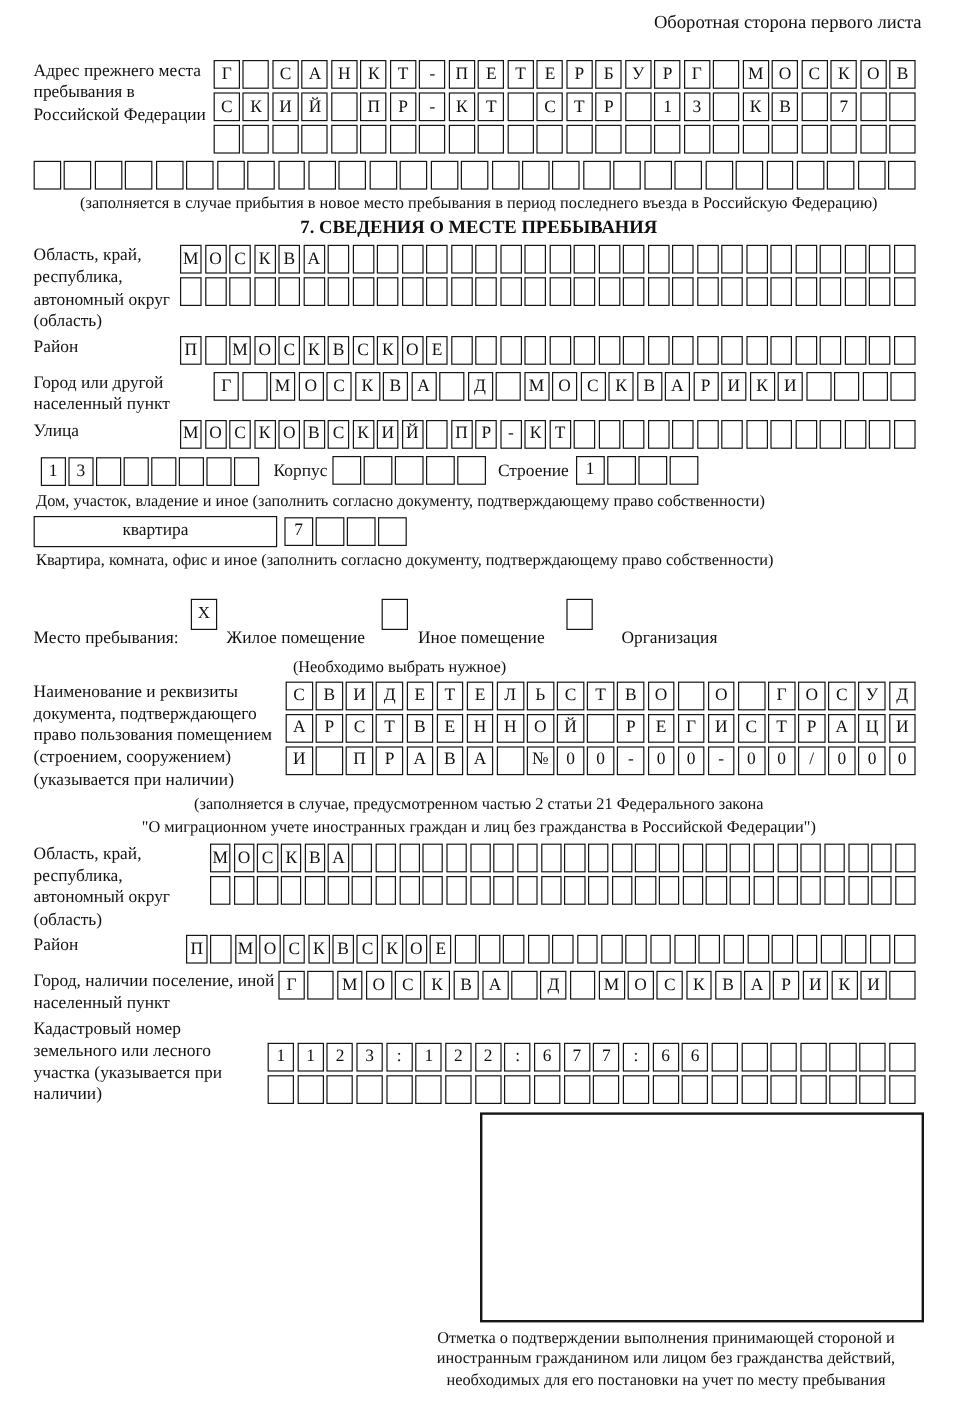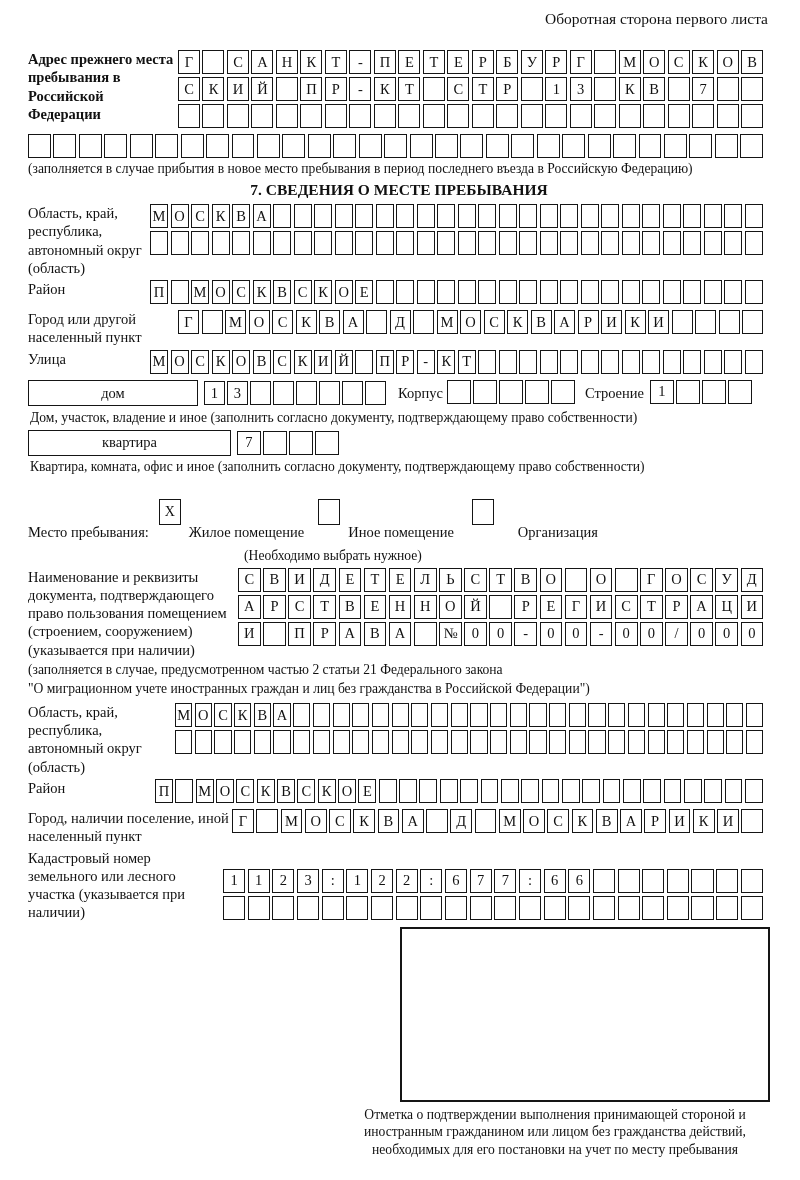--- a/index.html
+++ b/index.html
@@ -13,21 +13,21 @@
   .frow{display:flex;align-items:flex-start;margin-bottom:3px;}
   .lbl{font-size:14.5px;line-height:1.26;flex:0 0 auto;}
   .cellcol{display:flex;flex-direction:column;}
   .cells{display:flex;gap:2.5px;box-sizing:border-box;margin-bottom:3px;}
   .cell{
     flex:1 1 0;height:22px;border:1.5px solid #151515;background:#fff;
     display:flex;align-items:center;justify-content:center;
     font-size:14.5px;line-height:1;min-width:0;
   }
   .caption{font-size:13.6px;margin:1px 0 4px 2px;}
-  .caption-center{font-size:13.6px;text-align:left;margin:1px 0 3px 0;font-family:Liberation Serif, serif;}
+  .caption-center{font-size:13.6px;text-align:center;margin:1px 0 3px 0;font-family:Liberation Serif, serif;}
   .sec-title{font-weight:bold;font-size:15.5px;text-align:center;margin:4px 0 5px 0;}
   .boxlabel{
     box-sizing:border-box;border:1.5px solid #151515;height:26px;
     display:flex;align-items:center;justify-content:center;font-size:14.5px;background:#fff;
   }
   .inline-lbl{font-size:14.5px;line-height:26px;white-space:nowrap;margin-top:40px;}
   .cb{
     box-sizing:border-box;width:22px;height:26px;border:1.5px solid #151515;background:#fff;
     display:flex;align-items:center;justify-content:center;font-size:14px;flex:0 0 auto;
   }
@@ -41,21 +41,21 @@
   }
 </style>
 </head>
 <body>
 
 <div class="page">
 
   <div class="hdr">Оборотная сторона первого листа</div>
 
   <div class="frow">
-    <div class="lbl" style="width:150px;font-weight:bold;">Адрес прежнего места пребывания в Российской Федерации</div>
+    <div class="lbl" style="width:150px;">Адрес прежнего места пребывания в Российской Федерации</div>
     <div class="cellcol" style="width:585px;">
       <div class="cells">
           <span class="cell">Г</span>
           <span class="cell"></span>
           <span class="cell">С</span>
           <span class="cell">А</span>
           <span class="cell">Н</span>
           <span class="cell">К</span>
           <span class="cell">Т</span>
           <span class="cell">-</span>
@@ -332,21 +332,20 @@
         <span class="cell"></span>
         <span class="cell"></span>
         <span class="cell"></span>
         <span class="cell"></span>
         <span class="cell"></span>
         <span class="cell"></span>
       </div>
   </div>
 
   <div class="frow" style="align-items:center;">
-    <div class="boxlabel" style="width:170px;">дом</div>
     <div class="cells" style="width:182px;margin:0 0 0 6px;">
         <span class="cell">1</span>
         <span class="cell">3</span>
         <span class="cell"></span>
         <span class="cell"></span>
         <span class="cell"></span>
         <span class="cell"></span>
         <span class="cell"></span>
         <span class="cell"></span>
       </div>

